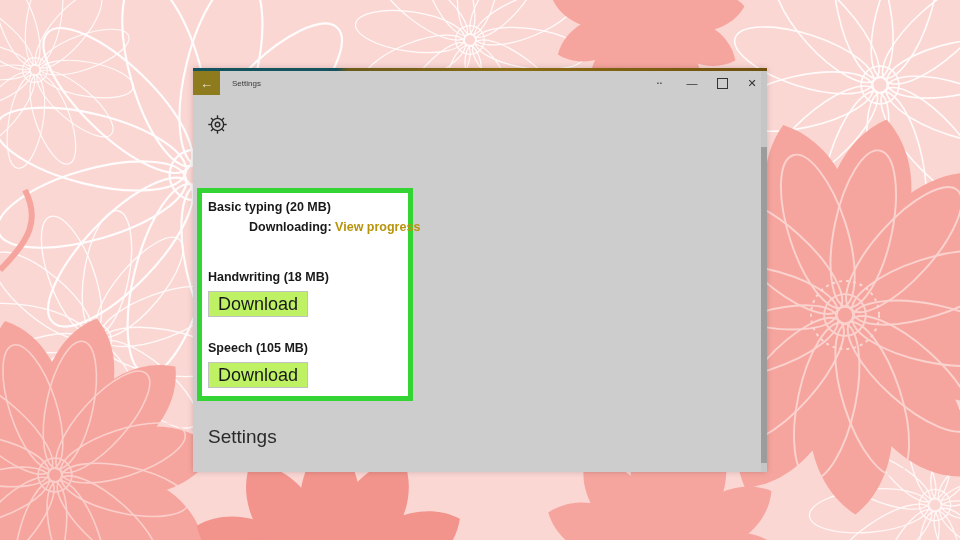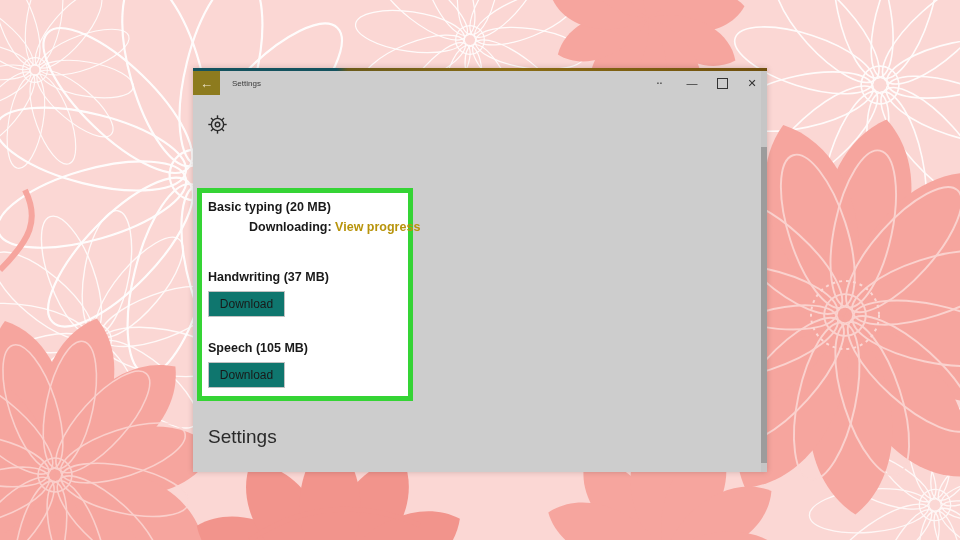--- a/index.html
+++ b/index.html
@@ -55,23 +55,23 @@
   }
   .feature-name{
     position:absolute;left:6px;font-size:12.5px;font-weight:600;color:#191919;white-space:nowrap;
   }
   .status-row{
     position:absolute;left:47px;top:27px;font-size:12.5px;white-space:nowrap;
   }
   .status-label{font-weight:700;color:#191919;}
   .status-link{color:var(--link-gold,#b8940c);font-weight:600;cursor:pointer;}
   .dl-btn{
-    position:absolute;left:6px;width:77px;height:26px;
-    background:#0f766e;border:1px solid #c2c2c2;box-sizing:border-box;
-    font-size:12px;color:#191919;font-family:inherit;cursor:pointer;
+    position:absolute;left:6px;width:100px;height:26px;
+    background:#bef264;border:1px solid #c2c2c2;box-sizing:border-box;
+    font-size:18px;color:#191919;font-family:inherit;cursor:pointer;
     display:flex;align-items:center;justify-content:center;
   }
   .fn-basic{top:7px;}
   .fn-hand{top:77px;}
   .btn-hand{top:98px;}
   .fn-speech{top:148px;}
   .btn-speech{top:169px;}
   
   .scrollbar{position:absolute;right:0;top:3px;width:6px;height:401px;background:#c6c6c6;}
   .scroll-thumb{position:absolute;left:0;top:76px;width:6px;height:316px;background:#9c9c9c;}
@@ -169,21 +169,21 @@
   </svg>
 
 
   <div class="highlight-box">
     <div class="feature-name fn-basic">Basic typing (20 MB)</div>
     <div class="status-row">
       <span class="status-label">Downloading:</span>
       <span class="status-link">View progress</span>
     </div>
 
-    <div class="feature-name fn-hand">Handwriting (37 MB)</div>
+    <div class="feature-name fn-hand">Handwriting (18 MB)</div>
     <button class="dl-btn btn-hand">Download</button>
 
     <div class="feature-name fn-speech">Speech (105 MB)</div>
     <button class="dl-btn btn-speech">Download</button>
   </div>
 
   <div class="section-title section-keyboards">Settings</div>
 
   <div class="scrollbar">
     <div class="scroll-thumb"></div>

